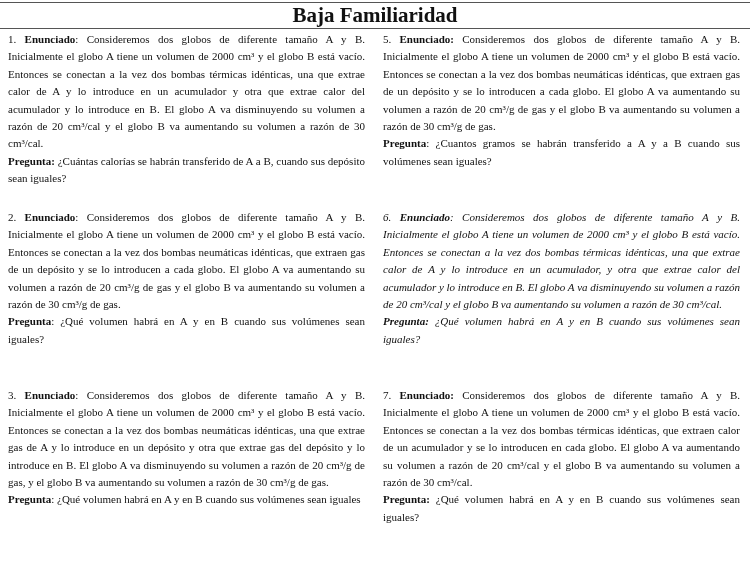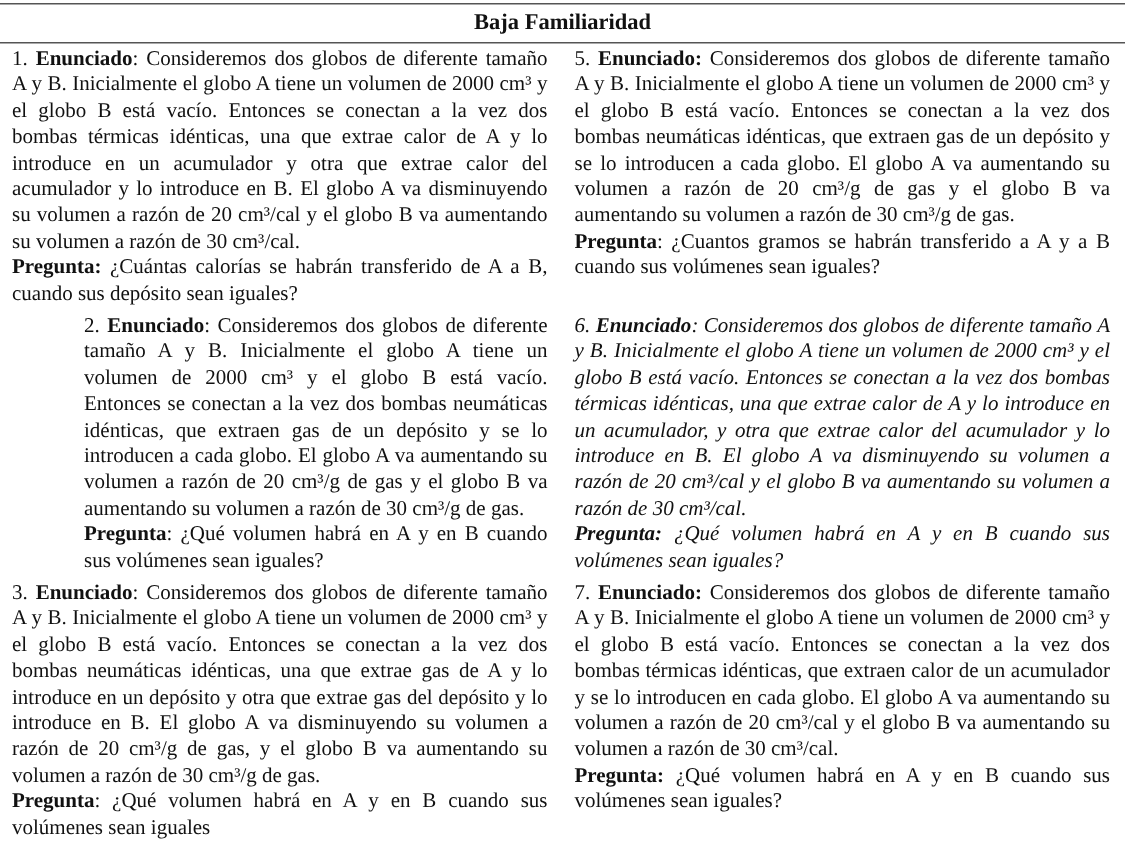--- a/index.html
+++ b/index.html
@@ -2,29 +2,29 @@
 <html><head>
 <meta charset="utf-8">
 <style>
   html, body { margin:0; padding:0; background:#ffffff; }
   body { width:750px; height:561px; overflow:hidden; position:relative;
          font-family:"Liberation Serif", "DejaVu Serif", serif; color:#111; }
   .rule { position:absolute; left:0; width:750px; height:1px; background:#555; }
   .rule.top { top:2px; }
   .rule.mid { top:28px; }
   .title { position:absolute; top:4px; left:0; width:750px; text-align:center;
-           font-weight:bold; font-size:15px; line-height:22px; }
+           font-weight:bold; font-size:21px; line-height:22px; }
   .col { position:absolute; top:31px; width:357px; }
   .col.left { left:8px; }
   .col.right { left:383px; }
-  .item { font-size:14px; line-height:17.4px; text-align:justify; margin:0; }
+  .item { font-size:11px; line-height:17.4px; text-align:justify; margin:0; }
   .item .num { font-weight:normal; }
   .item b { font-weight:bold; }
   .left .item:nth-child(1){ height:178px; }
-  .left .item:nth-child(2){ height:178px;margin-left:48px; }
+  .left .item:nth-child(2){ height:178px; }
   .right .item:nth-child(1){ height:178px; }
   .right .item:nth-child(2){ height:178px;font-style:italic; }
 </style>
 </head>
 <body>
 
 <div class="rule top"></div>
 <div class="title">Baja Familiaridad</div>
 <div class="rule mid"></div>
 

